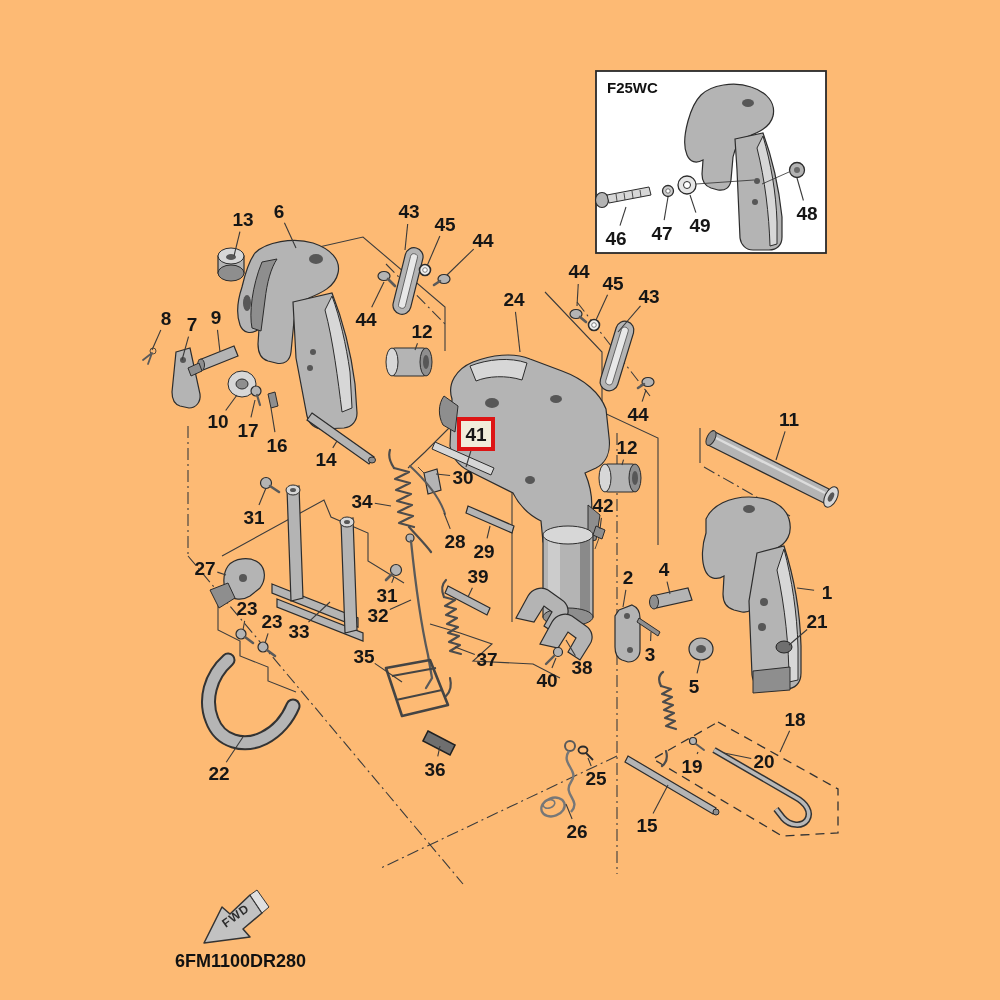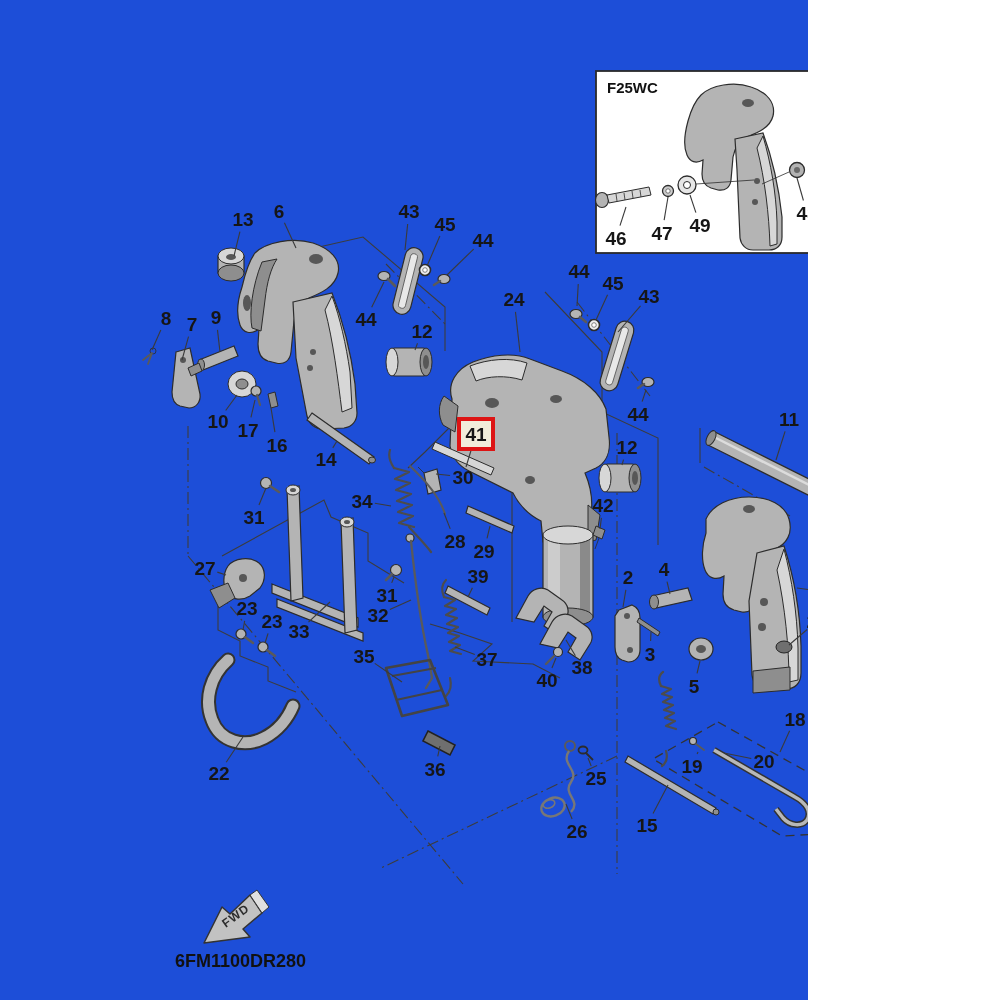--- a/index.html
+++ b/index.html
@@ -1,16 +1,16 @@
 <!DOCTYPE html>
 <html><head>
 <meta charset="utf-8">
 <style>
   html,body{margin:0;padding:0;background:#ffffff;font-family:"Liberation Sans",sans-serif;}
-  #stage{position:relative;width:808px;height:1000px;background:#1d4ed8;overflow:hidden;}
+  #stage{position:relative;width:1000px;height:1000px;background:#fdba74;overflow:hidden;}
   svg{display:block}
   text.callout{font-family:"Liberation Sans",sans-serif;font-weight:bold;font-size:19px;fill:#161616;}
   text.inset-title{font-family:"Liberation Sans",sans-serif;font-weight:bold;font-size:15px;fill:#111;}
   text.code-text{font-family:"Liberation Sans",sans-serif;font-weight:bold;font-size:18px;fill:#111;}
   text.fwd-text{font-family:"Liberation Sans",sans-serif;font-weight:bold;font-size:12px;fill:#2d2d2d;letter-spacing:1px;}
   .leader{stroke:#3a3a3a;stroke-width:1.1;fill:none;}
   .part{fill:#b4b4b4;stroke:#2c2c2c;stroke-width:1.2;}
   .part-d{fill:#8e8e8e;stroke:#2c2c2c;stroke-width:1;}
   .part-l{fill:#d7d7d7;stroke:#2c2c2c;stroke-width:1;}
   .part-dk{fill:#6f6f6f;stroke:#222;stroke-width:1;}

